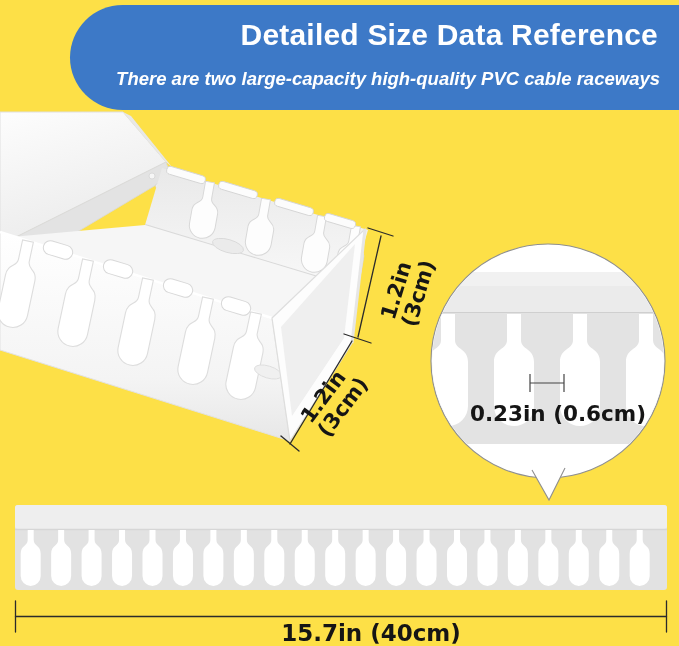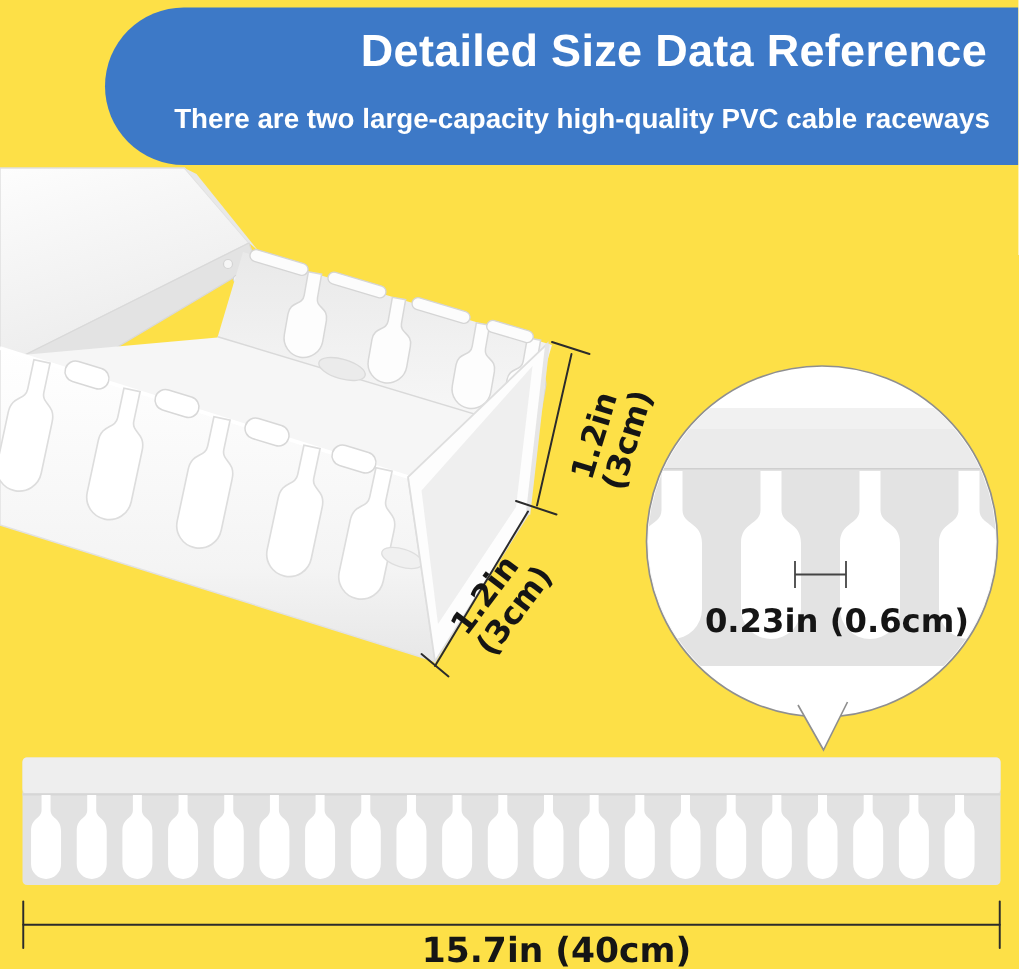--- a/index.html
+++ b/index.html
@@ -3,21 +3,21 @@
 <meta charset="utf-8">
 <style>
   html,body{margin:0;padding:0;background:#ffffff;}
   #stage{position:relative;width:679px;height:646px;background:#fde047;overflow:hidden;
          font-family:"Liberation Sans",sans-serif;}
   .banner{position:absolute;left:70px;top:5px;width:609px;height:105px;
           background:#3d79c7;border-radius:53px 0 0 53px;}
   .banner .title{position:absolute;right:21px;top:13px;margin:0;
           font-size:30px;font-weight:700;color:#ffffff;white-space:nowrap;letter-spacing:.2px;}
   .banner .subtitle{position:absolute;right:19px;top:63px;margin:0;
-          font-size:18.5px;font-weight:700;color:#ffffff;white-space:nowrap;}
+          font-size:18.5px;font-weight:700;color:#ffffff;white-space:nowrap;font-style:italic;}
   svg{position:absolute;left:0;top:0;}
   text{font-family:"DejaVu Sans","Liberation Sans",sans-serif;fill:#151515;}
   .dimline{stroke:#2b2b2b;stroke-width:1.3;fill:none;stroke-linecap:round;}
   .dimtext{font-size:21px;font-weight:700;}
 </style>
 </head>
 <body>
 
 <div id="stage">
 

